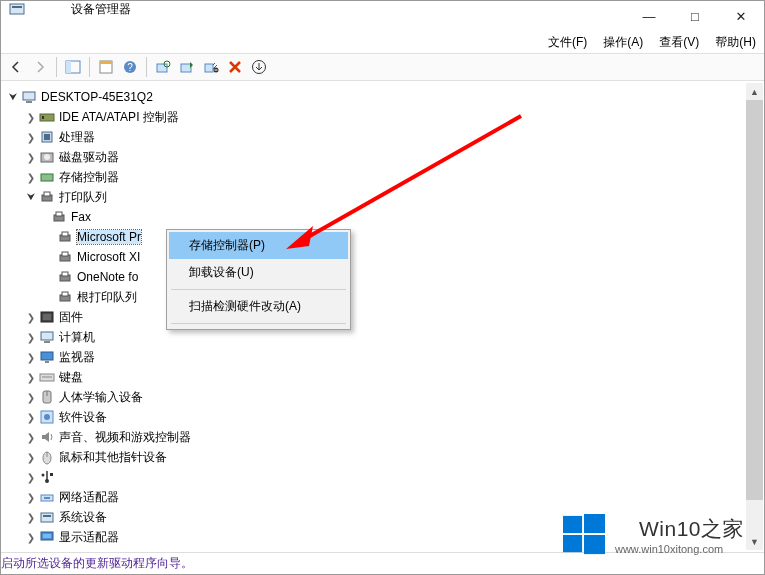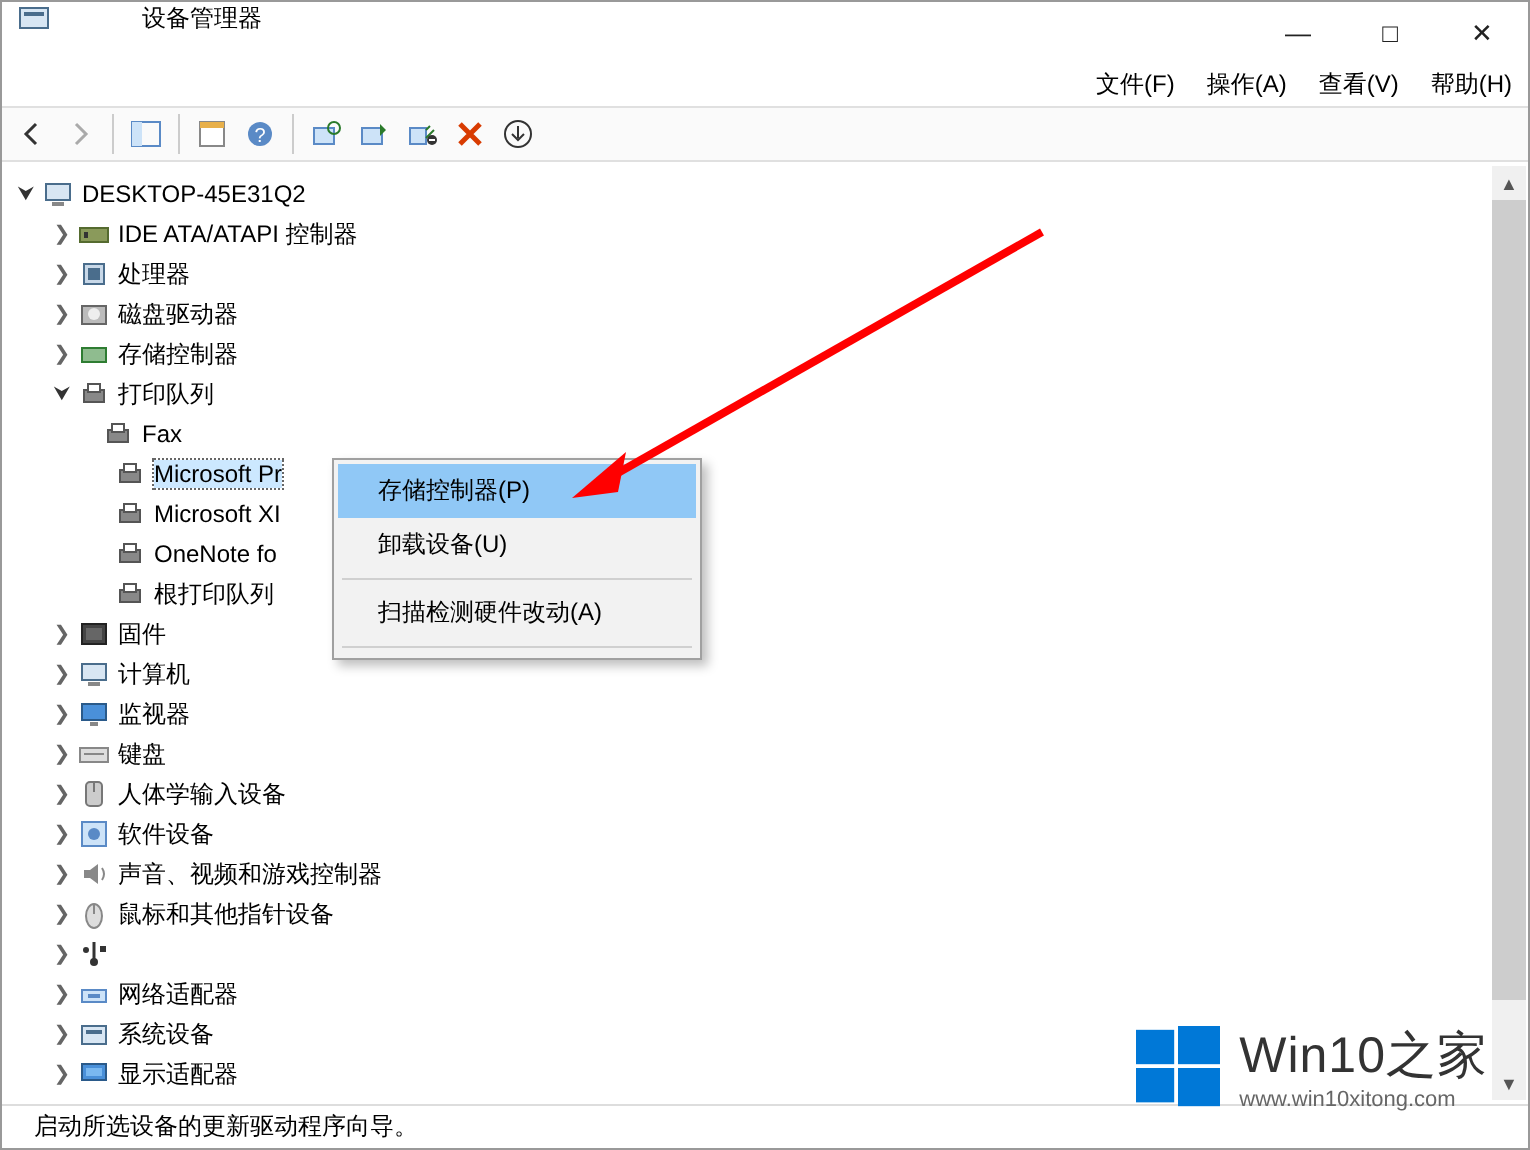--- a/index.html
+++ b/index.html
@@ -28,28 +28,28 @@
 
 .context-menu { position: absolute; top: 228px; left: 165px; width: 185px; background: #f2f2f2; border: 1px solid #a0a0a0; box-shadow: 3px 3px 5px rgba(0,0,0,0.25); padding: 2px; font-size: 12px; }
 .cm-item { padding: 5px 12px 5px 20px; }
 .cm-item.highlighted { background: #90c8f6; }
 .cm-sep { height: 1px; background: #d0d0d0; margin: 3px 2px; }
 
 .scrollbar-v { position: absolute; right: 1px; top: 82px; bottom: 24px; width: 17px; background: #f0f0f0; }
 .sv-btn { height: 17px; display:flex;align-items:center;justify-content:center;font-size:9px;color:#555; background:#f0f0f0;}
 .sv-thumb { position:absolute; top: 17px; left:0; right:0; height: 400px; background: #cdcdcd; }
 
-.statusbar { position: absolute; bottom: 0; left: 0; right: 0; height: 22px; border-top: 1px solid #ddd; display: flex; align-items: center; padding-left: 16px; font-size: 12px; color: #000000; background: #fff; }
+.statusbar { position: absolute; bottom: 0; left: 0; right: 0; height: 22px; border-top: 1px solid #ddd; display: flex; align-items: center; padding-left: 0; font-size: 12px; color: #4c1d95; background: #fff; }
 
 .arrow-annotation { position: absolute; top: 110px; left: 280px; pointer-events: none; }
 
 .watermark { position: absolute; bottom: 18px; right: 20px; display: flex; align-items: center; gap: 10px; color: #333; }
 .watermark-logo { width: 42px; height: 42px; }
 .watermark-text { display: flex; flex-direction: column; }
-.wm-top { font-size: 25px; font-weight: 500; letter-spacing: 0.5px; }
+.wm-top { font-size: 21px; font-weight: 500; letter-spacing: 0.5px; margin-left: 24px; }
 .wm-bottom { font-size: 11px; color: #666; }
 
 svg { display: block; }
 </style>
 </head>
 <body>
 
 <div class="titlebar">
   <svg class="titlebar-icon" viewBox="0 0 16 16">
       <rect x="1" y="3" width="14" height="10" fill="#d8e6f3" stroke="#4a6d8c"></rect>

